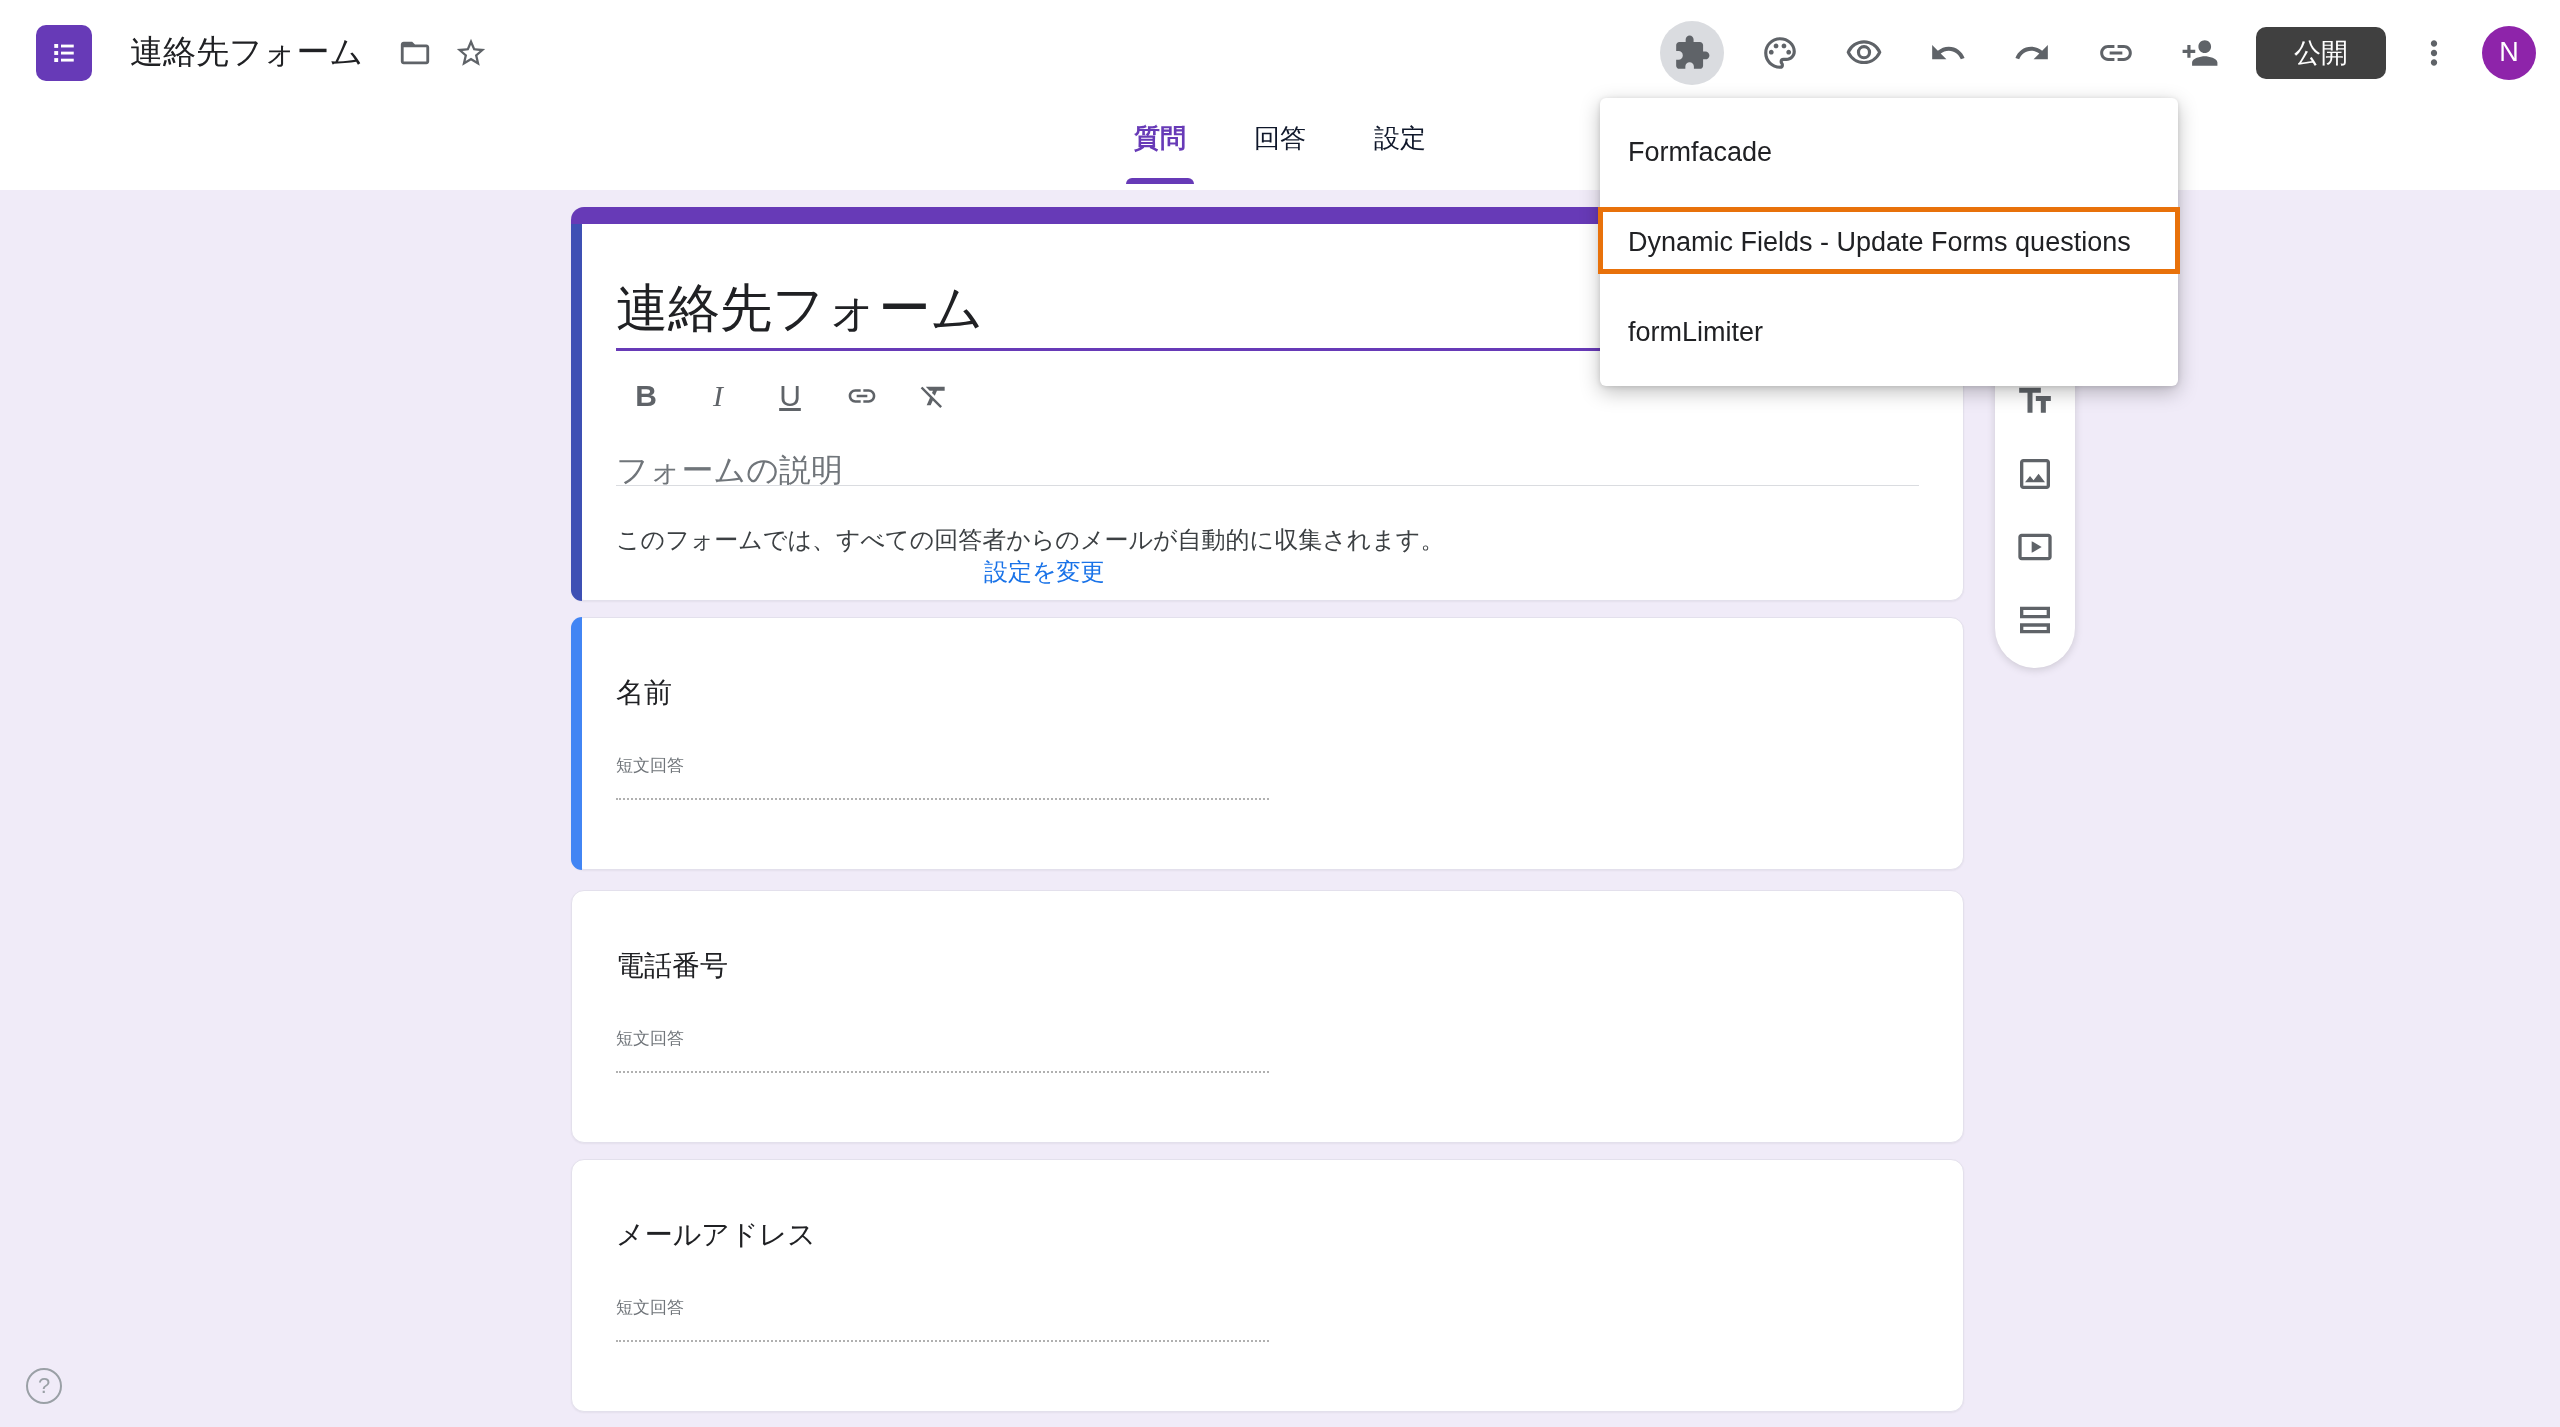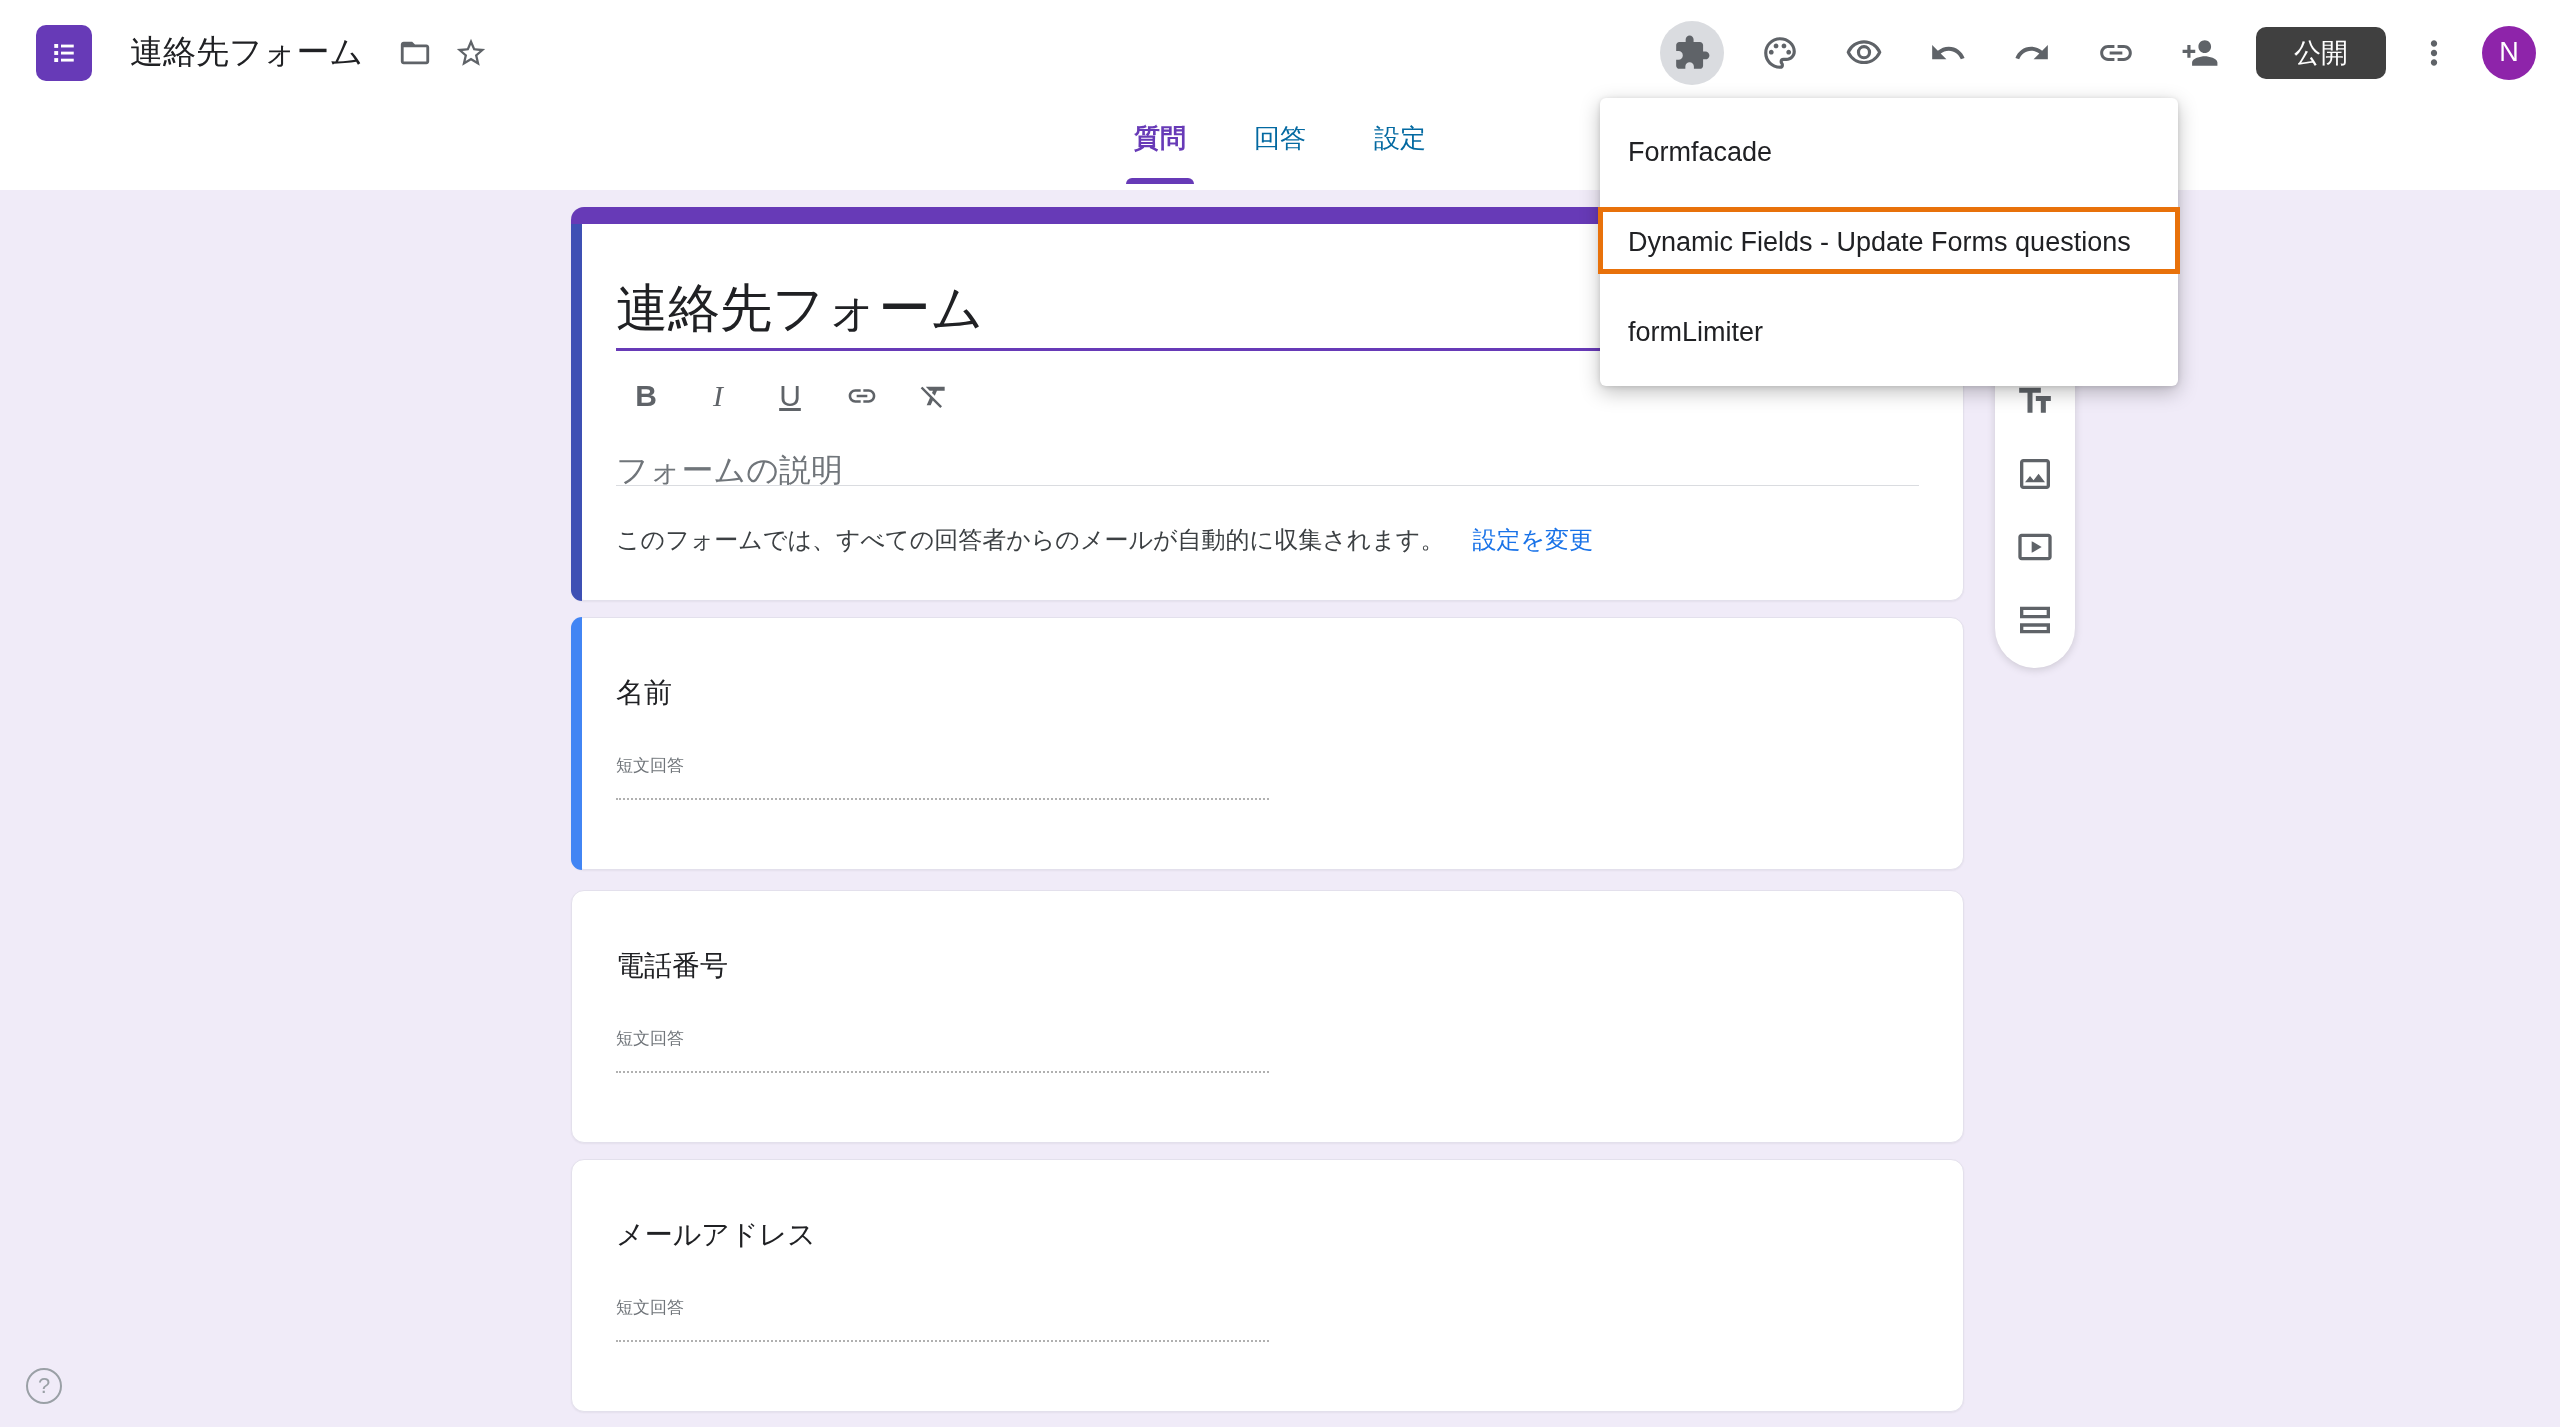--- a/index.html
+++ b/index.html
@@ -23,21 +23,21 @@
   .iconbtn svg { width:38px; height:38px; fill:currentColor; }
   .iconbtn.small svg { width:34px; height:34px; }
   .iconbtn.circled { width:64px; height:64px; background:#dadce0; }
   .topbar-right { position:absolute; right:24px; top:0; height:105px; display:flex; align-items:center; gap:28px; }
   .publish-btn { height:52px; padding:0 38px; background:#404040; color:#fff; font-size:27px; border-radius:10px; display:flex; align-items:center; }
   .avatar { width:54px; height:54px; border-radius:50%; background:#8e24aa; color:#fff; font-size:27px; display:flex; align-items:center; justify-content:center; }
   .dots-btn { width:40px; }
 
   
   .tabs { position:absolute; top:105px; left:0; right:0; height:85px; display:flex; justify-content:center; gap:44px; }
-  .tab { position:relative; font-size:26px; color:#0369a1; padding:16px 12px 0; height:85px; }
+  .tab { position:relative; font-size:26px; color:#0f172a; padding:16px 12px 0; height:85px; }
   .tab.active { color:#673ab7; font-weight:bold; }
   .tab.active::after { content:""; position:absolute; left:4px; right:4px; bottom:6px; height:6px; background:#673ab7; border-radius:6px 6px 0 0; }
 
   
   .card { position:absolute; left:571px; width:1393px; background:#fff; border:1px solid #e3e0ec; border-radius:13px; box-shadow:0 1px 2px rgba(0,0,0,.05); }
   .card-topbar { position:absolute; top:-1px; left:-1px; right:-1px; height:17px; background:#673ab7; border-radius:13px 13px 0 0; }
   .strip { position:absolute; left:-1px; width:11px; }
   .strip.header-strip { top:16px; bottom:-1px; background:#3e50b4; border-radius:0 0 0 13px; }
   .strip.q-strip { top:-1px; bottom:-1px; background:#4285f4; border-radius:13px 0 0 13px; }
 
@@ -45,21 +45,21 @@
   .form-title { position:absolute; left:44px; top:66px; font-size:52px; color:#202124; }
   .title-underline { position:absolute; left:44px; right:44px; top:140px; height:3px; background:#673ab7; }
   .fmt-toolbar { position:absolute; left:58px; top:164px; display:flex; gap:40px; align-items:center; height:48px; color:#5f6368; }
   .fmt-btn { width:32px; height:40px; display:flex; align-items:center; justify-content:center; color:#5f6368; font-size:30px; }
   .fmt-btn svg { width:32px; height:32px; fill:currentColor; }
   .fmt-bold { font-weight:bold; }
   .fmt-italic { font-style:italic; font-family:"Liberation Serif", serif; }
   .fmt-underline { text-decoration:underline; }
   .form-desc { position:absolute; left:44px; top:241px; font-size:32px; color:#70757a; }
   .desc-underline { position:absolute; left:44px; right:44px; top:277px; border-bottom:1px solid #dadce0; }
-  .email-row { position:absolute; left:44px; top:316px; font-size:24px; color:#3c4043; display:flex; align-items:center; }
+  .email-row { position:absolute; left:44px; top:316px; font-size:24px; color:#3c4043; display:flex; align-items:center;flex-direction:column; }
   .email-link { color:#1a73e8; margin-left:28px; cursor:pointer; }
 
   .card-q1 { top:617px; height:253px; }
   .card-q2 { top:890px; height:253px; }
   .card-q3 { top:1159px; height:253px; }
   .q-title { position:absolute; left:44px; top:56px; font-size:28px; color:#202124; }
   .q-answer { position:absolute; left:44px; top:136px; font-size:17px; color:#70757a; }
   .q-underline { position:absolute; left:44px; top:180px; width:653px; border-bottom:2px dotted #b0b0b0; }
 
   

